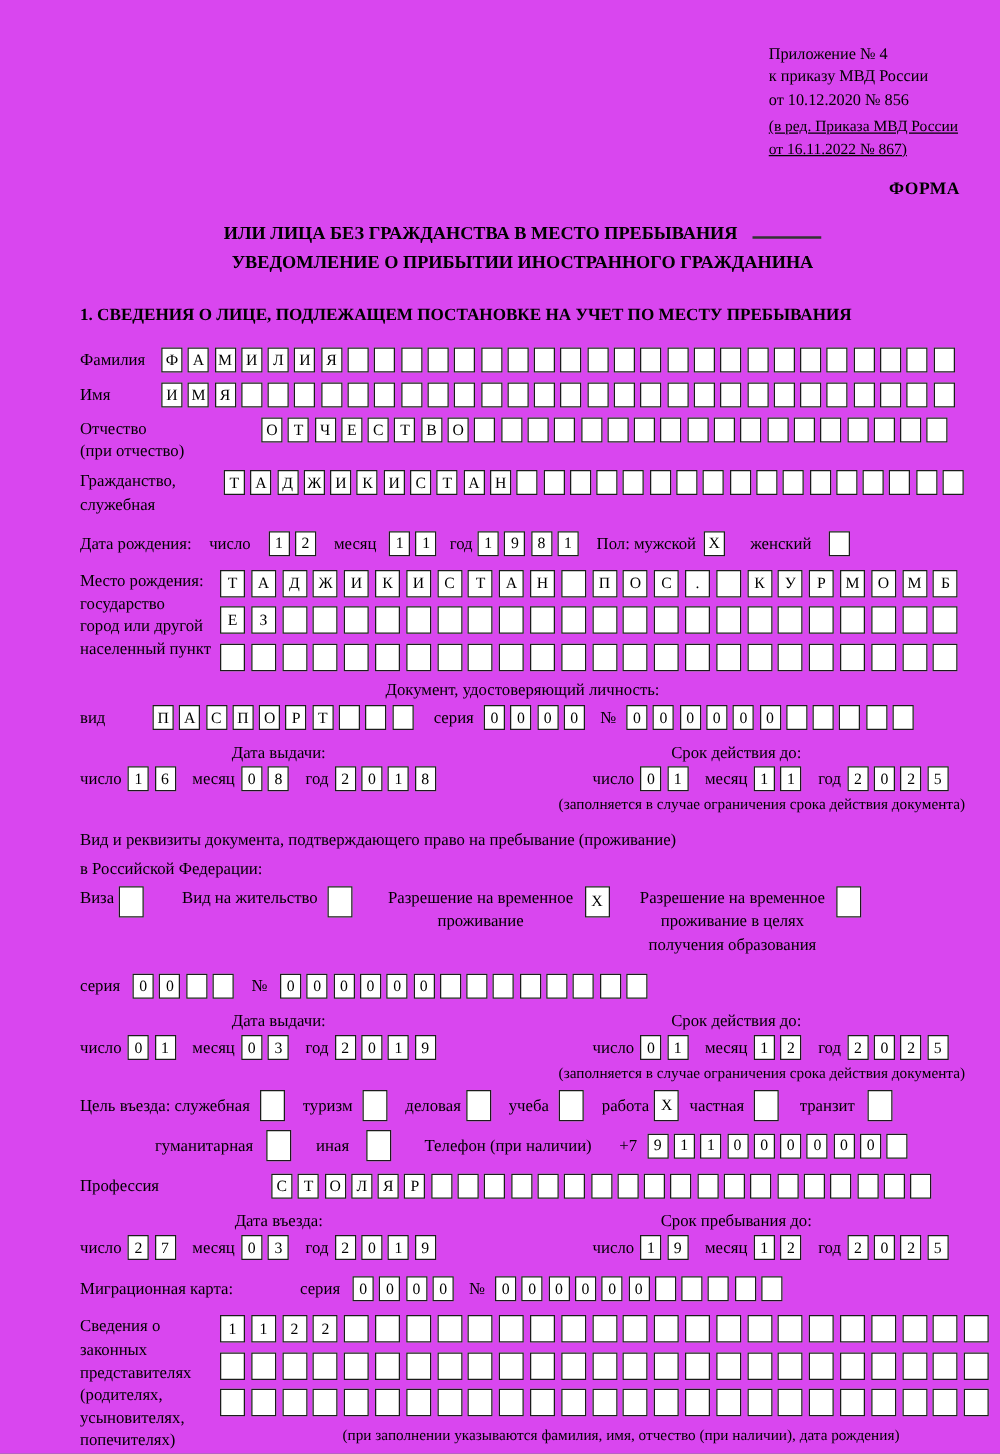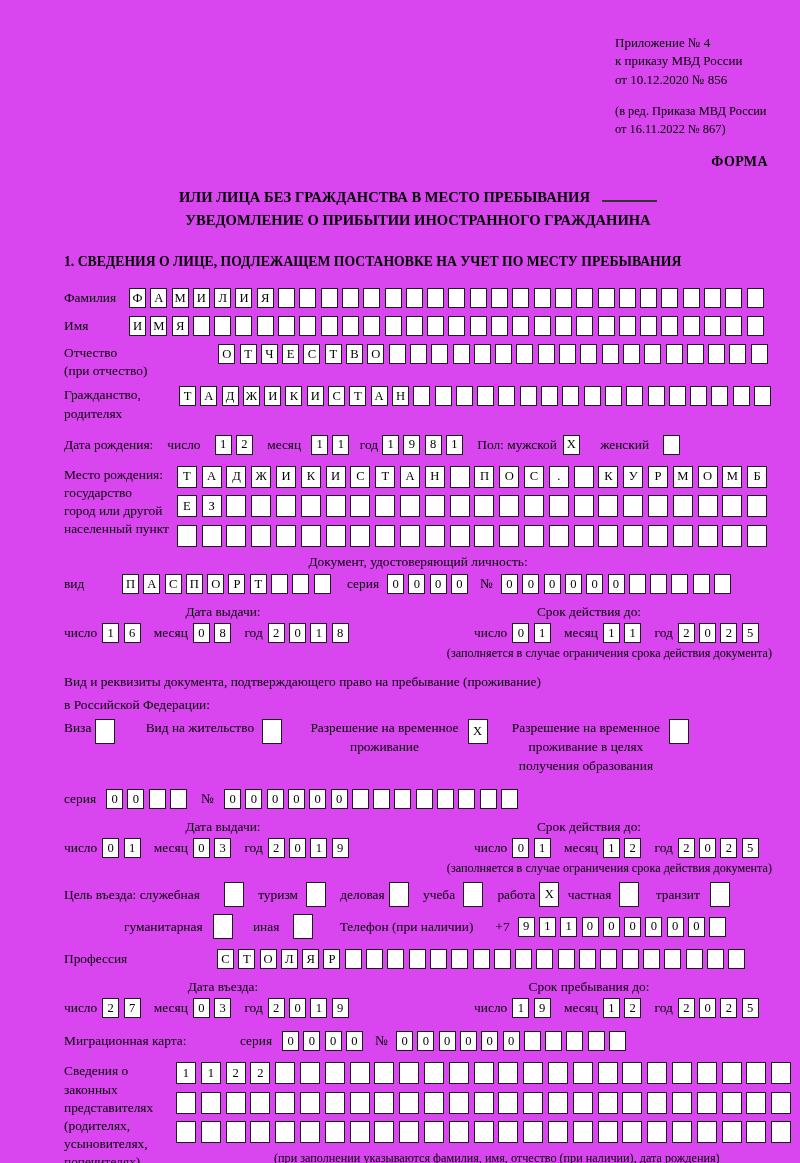--- a/index.html
+++ b/index.html
@@ -1,31 +1,31 @@
 <!DOCTYPE html>
 <html><head>
 <meta charset="utf-8">
 <style>
   * { margin:0; padding:0; box-sizing:border-box; }
   html,body { background:#888; }
   body { width:800px; margin:0 auto; font-family:"Liberation Serif", serif; color:#000; }
   .page { width:800px; height:1163px; background:#d946ef; padding:34px 28px 16px 64px; overflow:hidden; }
 
   .appendix { margin-left:551px; font-size:13px; line-height:1.42; }
-  .edition  { margin-left:551px; font-size:12.4px; line-height:1.4; margin-top:14px; }
+  .edition  { margin-left:551px; font-size:12.4px; line-height:1.4; margin-top:4px;text-decoration:underline; }
   .forma { text-align:right; font-weight:bold; font-size:14px; margin-top:16px; padding-right:4px; letter-spacing:.4px; }
 
   .title { text-align:center; font-weight:bold; font-size:14.6px; line-height:1.55; margin-top:16px; }
   .blank { display:inline-block; width:55px; border-bottom:2.5px solid #333; height:.9em; margin-left:12px; }
 
   .sec-heading { font-weight:bold; font-size:13.7px; margin-top:23px; }
 
   .lbl { font-size:13.4px; line-height:1.35; white-space:nowrap; }
   .row { display:flex; align-items:center; margin-top:8px; }
-  .row.top { align-items:flex-start;justify-content:space-between; }
+  .row.top { align-items:flex-start; }
   .cells { display:flex; flex:none; }
   .cell { width:17px; height:20px; border:1.8px solid #1c1c1c; margin-right:4.3px;
           display:flex; align-items:center; justify-content:center;
           font-size:12.6px; flex:none; background:#fff; }
   .cell.wide { width:20px; height:22px; margin-right:4.8px; }
   .cell.chk  { width:20px; height:25px; }
 
   .lblcol { flex:none; }
   .lblcol .lbl { display:block; }
 
@@ -178,21 +178,21 @@
         <span class="cell"></span>
         <span class="cell"></span>
         <span class="cell"></span>
         <span class="cell"></span>
       </span>
   </div>
 
   <div class="row top" style="margin-top:6px;">
     <span class="lblcol" style="width:115px;">
       <span class="lbl">Гражданство,</span>
-      <span class="lbl">родителях</span>
+      <span class="lbl">служебная</span>
     </span>
     <span class="cells">
         <span class="cell">Т</span>
         <span class="cell">А</span>
         <span class="cell">Д</span>
         <span class="cell">Ж</span>
         <span class="cell">И</span>
         <span class="cell">К</span>
         <span class="cell">И</span>
         <span class="cell">С</span>
@@ -526,21 +526,21 @@
           <span class="cell">2</span>
           <span class="cell">0</span>
           <span class="cell">2</span>
           <span class="cell">5</span>
         </span>
     </div>
   </div>
   <div class="subnote">(заполняется в случае ограничения срока действия документа)</div>
 
   <div class="row" style="margin-top:6px;">
-    <span class="lbl" style="margin-right:24px;">Цель въезда: служебная</span>
+    <span class="lbl" style="margin-right:8px;">Цель въезда: служебная</span>
     <span class="cells" style="margin-right:10px;">
         <span class="cell chk"></span>
       </span>
     <span class="lbl" style="margin-right:8px;">туризм</span>
     <span class="cells" style="margin-right:10px;">
         <span class="cell chk"></span>
       </span>
     <span class="lbl" style="margin-right:4px;">деловая</span>
     <span class="cells" style="margin-right:10px;">
         <span class="cell chk"></span>

